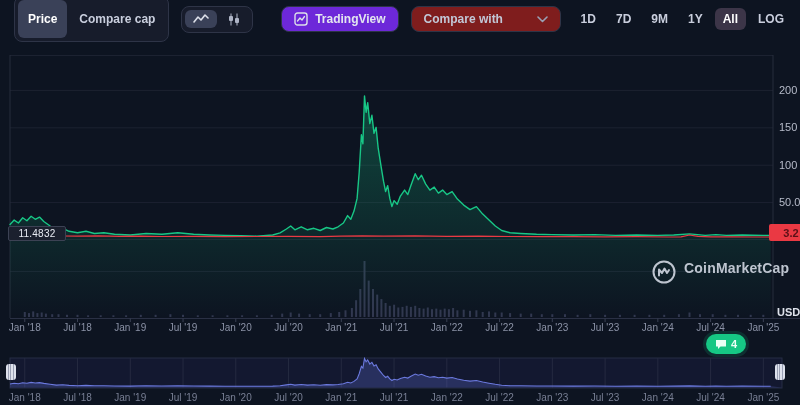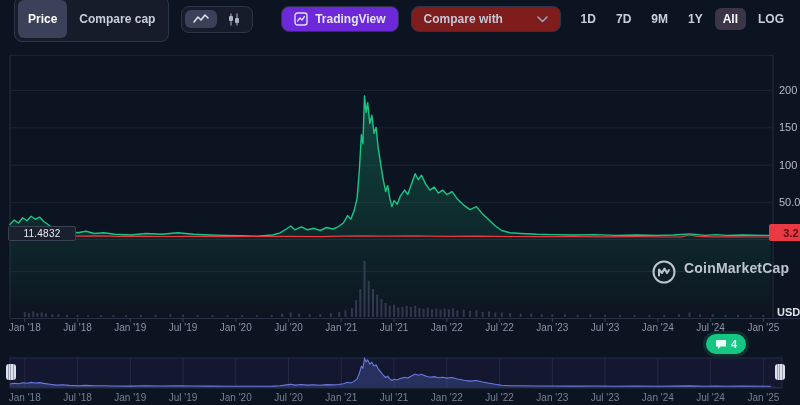--- a/index.html
+++ b/index.html
@@ -14,21 +14,21 @@
   .seg.selected { background:#3a4158; color:#ffffff; }
   .icon-btn { padding:3px 8px; }
   .right-cluster { margin-left:auto; display:flex; align-items:center; gap:12px; }
   .tv-btn { display:flex; align-items:center; gap:7px; background:#6d28d9; border:1px solid #2e3447; border-radius:8px; padding:5px 12px; font-family:inherit; font-size:12px; font-weight:600; color:#e3e6ef; cursor:pointer; }
   .compare { display:flex; align-items:center; justify-content:space-between; width:150px; background:#7f1d1d; border:1px solid #2e3447; border-radius:8px; padding:5px 12px; font-size:12px; font-weight:600; color:#c2c8d7; cursor:pointer; }
   .range-group { display:flex; align-items:flex-end; gap:4px; }
   .range-btn { background:transparent; border:none; border-radius:6px; padding:4px 8px; font-family:inherit; font-size:12px; font-weight:600; color:#c9cedd; cursor:pointer; }
   .range-btn.active { background:#3c3548; color:#ffffff; }
 
   
-  .price-badge-left { position:absolute; left:8px; top:226px; width:68px; height:15px; background:#1b202e; border:1px solid #3c4254; border-radius:2px; font-size:10px; color:#e8ebf3; display:flex; align-items:center; justify-content:center; z-index:4; letter-spacing:.2px; }
+  .price-badge-left { position:absolute; left:8px; top:226px; width:58px; height:15px; background:#1b202e; border:1px solid #3c4254; border-radius:2px; font-size:10px; color:#e8ebf3; display:flex; align-items:center; justify-content:center; z-index:4; letter-spacing:.2px; }
   .price-badge-right { position:absolute; left:769px; top:224px; width:44px; height:17px; background:#ea3943; border-radius:2px; font-size:11px; font-weight:700; color:#5a1017; display:flex; align-items:center; justify-content:center; z-index:4; }
   .usd-label { position:absolute; left:777px; top:306px; font-size:11px; font-weight:700; color:#dfe3ec; white-space:nowrap; z-index:4; }
   .watermark { position:absolute; left:652px; top:260px; display:flex; gap:8px; z-index:3; opacity:.92; }
   .watermark .wm-text { font-size:14px; font-weight:700; color:#cdd3de; letter-spacing:.2px; }
   .annot-badge { position:absolute; left:706px; top:334px; height:20px; padding:0 9px; background:#16c784; border-radius:11px; display:flex; align-items:center; gap:4px; color:#eafff5; font-size:11px; font-weight:700; cursor:pointer; z-index:6; box-shadow:0 0 0 3px rgba(22,199,132,.15); }
   .xlabel { position:absolute; transform:translateX(-50%); font-size:10px; color:#8b92a6; white-space:nowrap; }
   .xlabel.nav { color:#787f94; }
   .nav-handle { position:absolute; width:10px; height:16px; top:364px; background:#dde1ec; border-radius:3px; cursor:ew-resize; z-index:6;
     background-image:linear-gradient(90deg, transparent 2px, #9aa0b4 2px, #9aa0b4 3px, transparent 3px, transparent 4.5px, #9aa0b4 4.5px, #9aa0b4 5.5px, transparent 5.5px, transparent 7px, #9aa0b4 7px, #9aa0b4 8px, transparent 8px); }
   svg.layer { position:absolute; left:0; top:0; z-index:1; }

